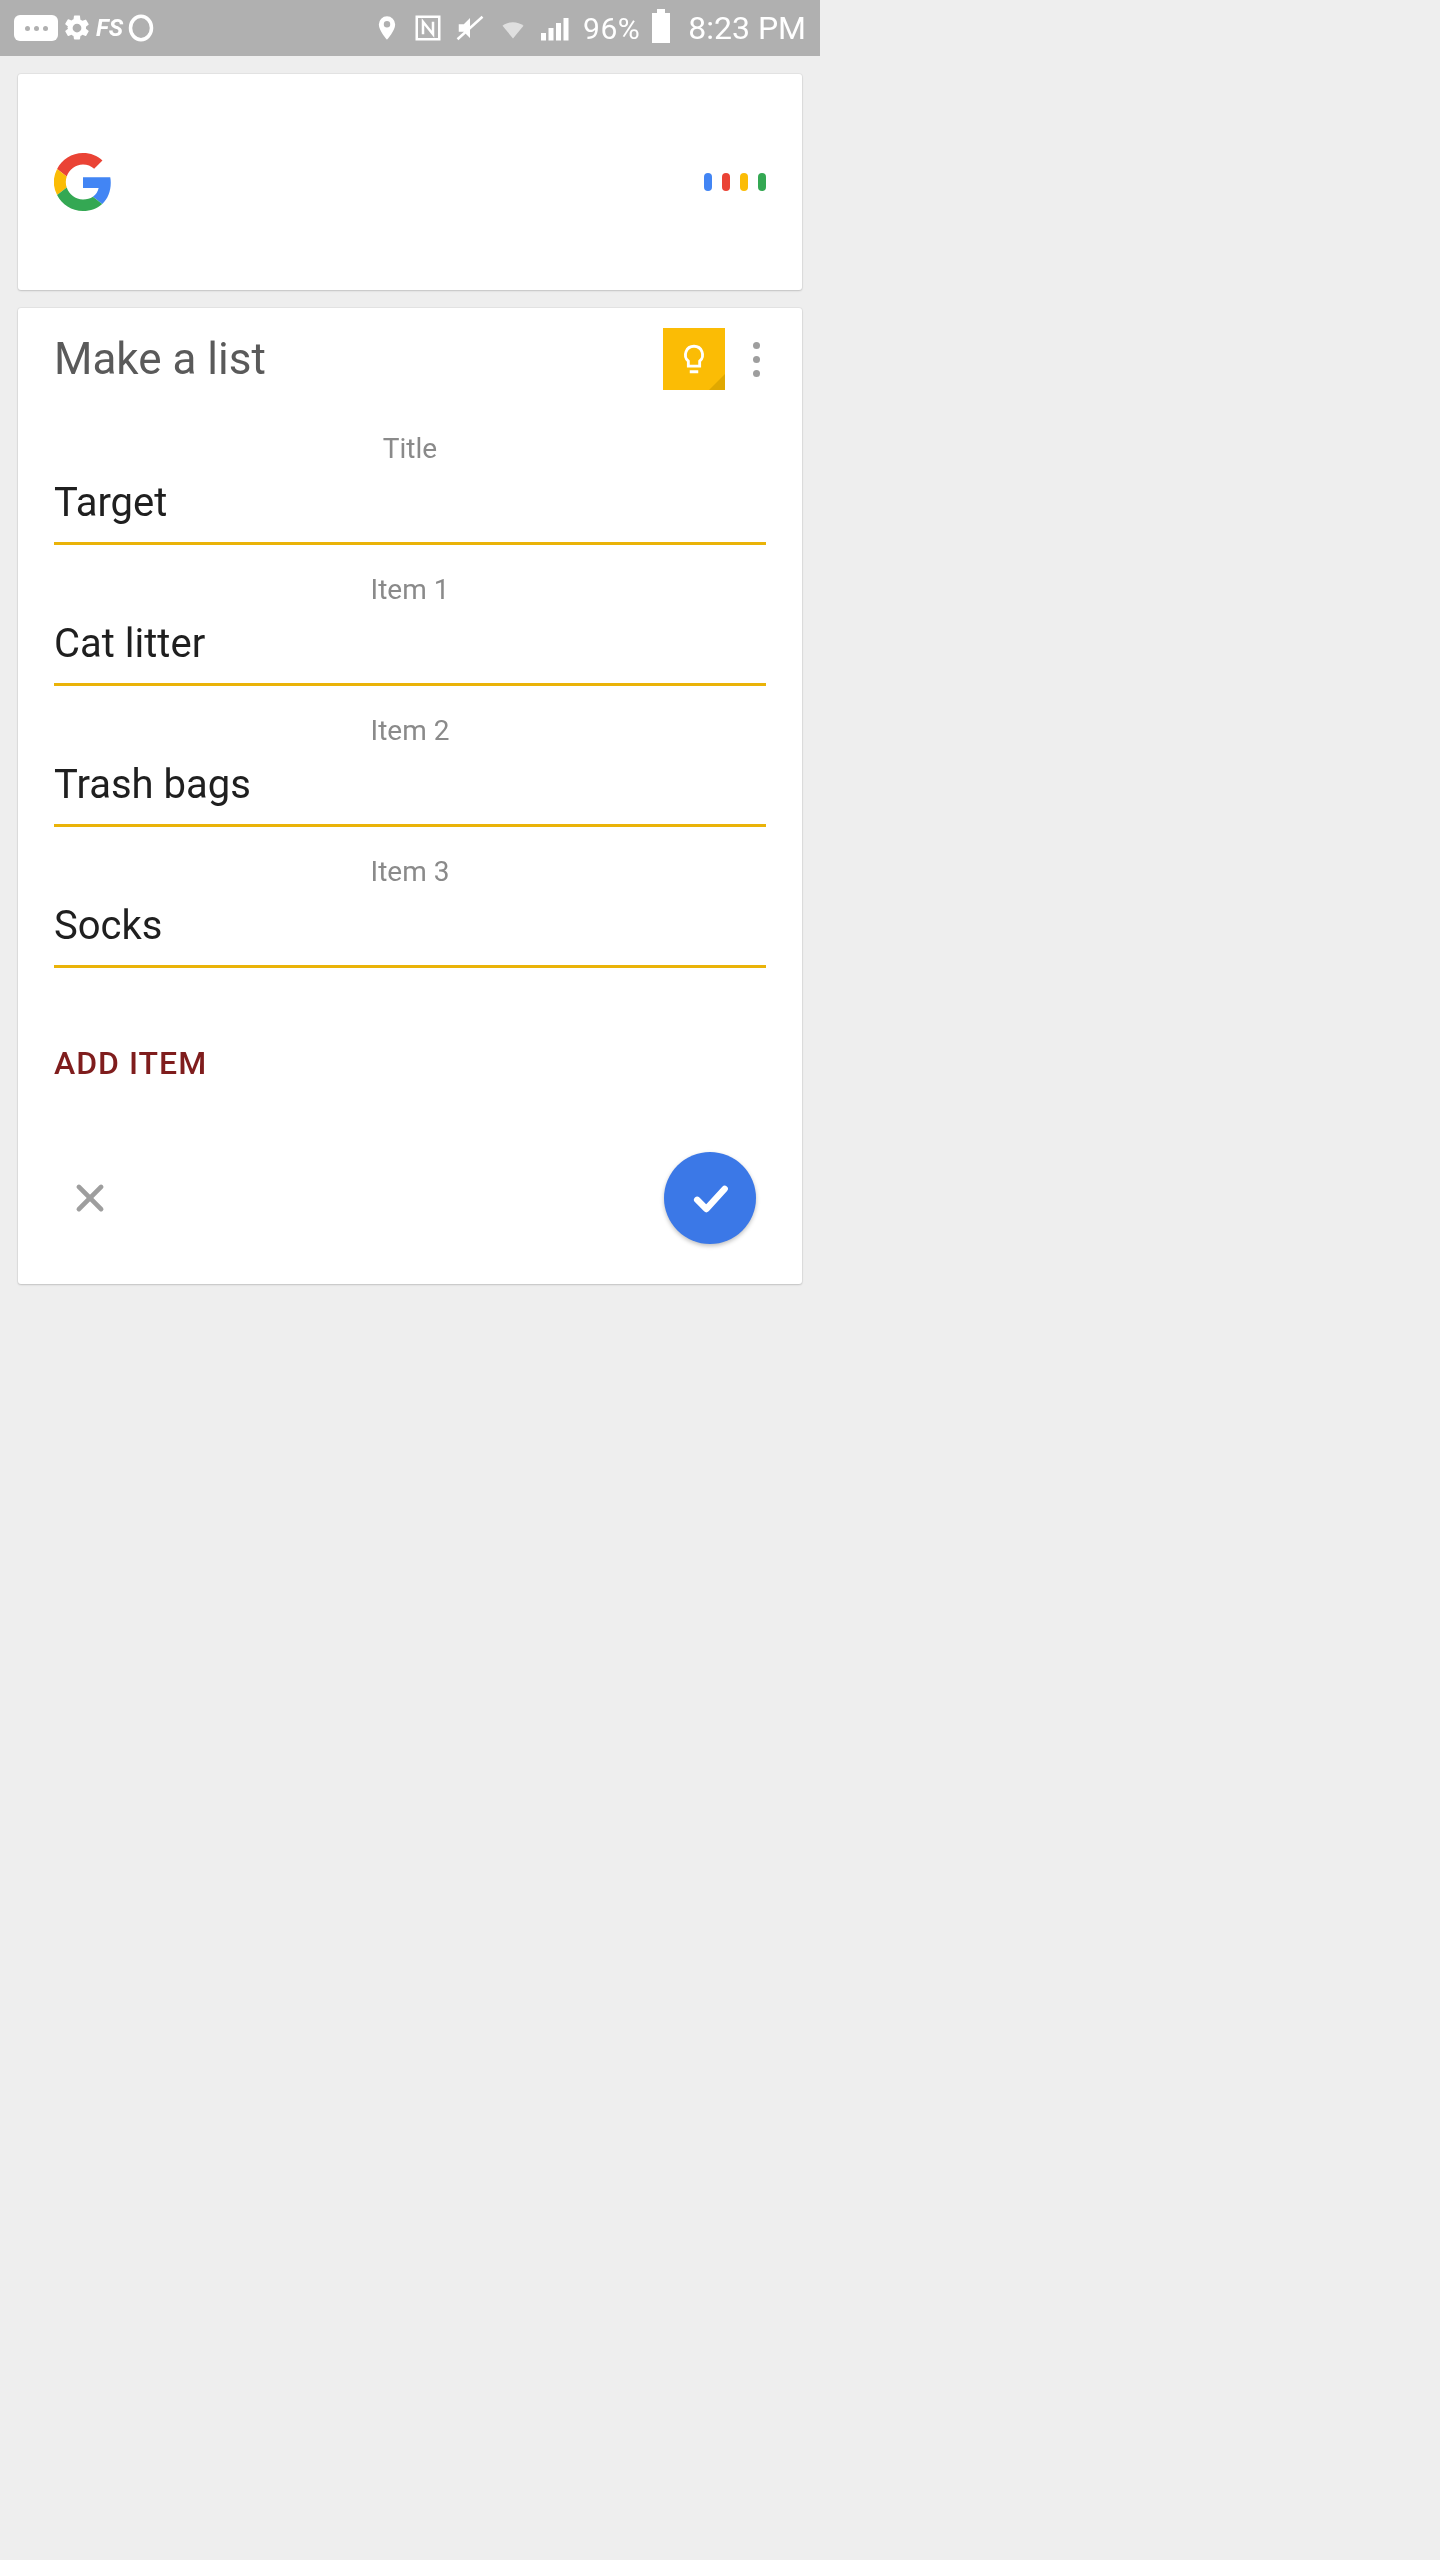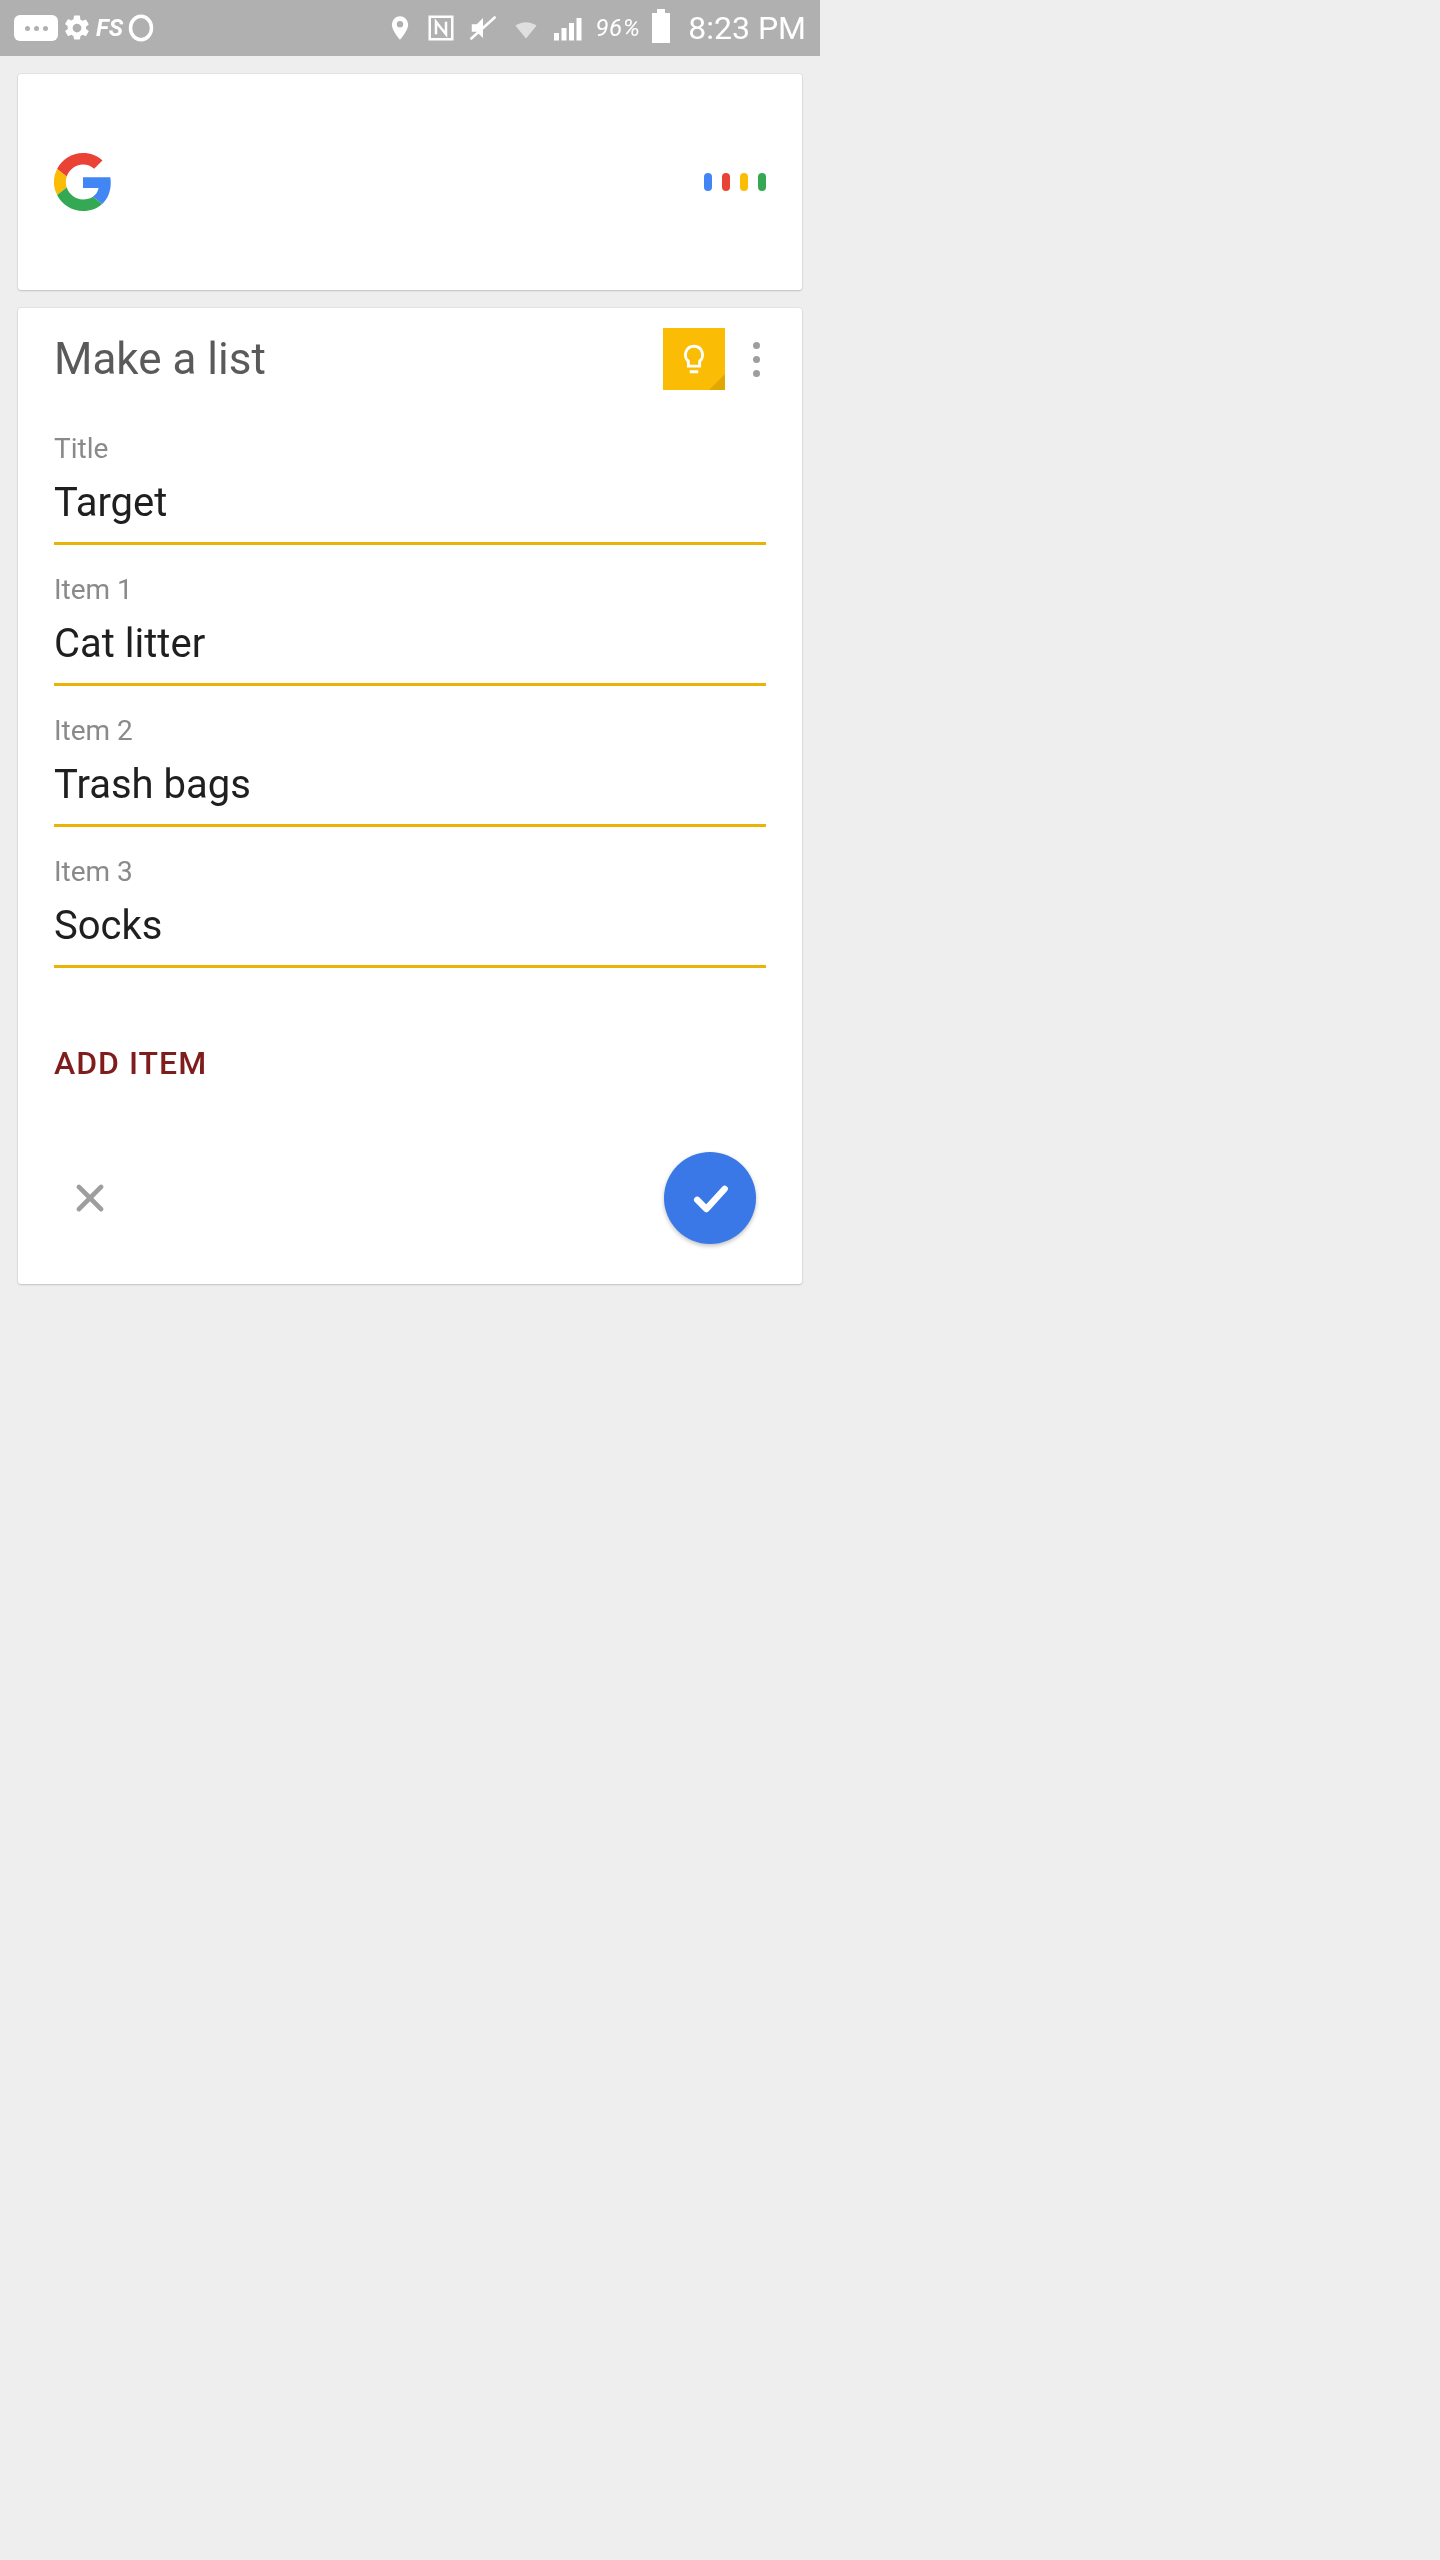--- a/index.html
+++ b/index.html
@@ -17,21 +17,21 @@
     display: flex;
     align-items: center;
     padding: 0 14px;
     color: #ffffff;
     font-size: 30px;
     justify-content: space-between;
   }
   .sb-left, .sb-right { display: flex; align-items: center; gap: 4px; }
   .sb-right { gap: 12px; }
   .sb-icon { display: inline-flex; align-items: center; justify-content: center; }
-  .sb-text { font-size: 24px; letter-spacing: .5px; font-style: italic; }
+  .sb-text { font-size: 30px; letter-spacing: .5px; }
   .sb-time { font-size: 32px; margin-left: 6px; }
 
   
   .pill {
     width: 44px; height: 26px; background: #fff; border-radius: 6px;
     display:flex; align-items:center; justify-content:center;
   }
   .pill .dots { display:flex; gap:4px; }
   .pill .dots span { width:5px; height:5px; background:#b0b0b0; border-radius:50%; }
   .gear svg, .fs svg, .circle-o svg, .pin svg, .nfc svg, .mute svg,
@@ -86,21 +86,21 @@
     border-style:solid; border-width:0 0 16px 16px;
     border-color: transparent transparent #e0a800 transparent;
   }
   .keep-icon svg { position:relative; z-index:1; }
 
   .kebab { display:flex; flex-direction:column; gap:7px; padding:6px; }
   .kebab span { width:7px; height:7px; background:#9e9e9e; border-radius:50%; }
 
   .field { margin-bottom: 28px; }
   .field-label {
-    font-size: 28px; color:#8a8a8a; margin-bottom: 10px; display:block;
+    font-size: 28px; color:#8a8a8a; margin-bottom: 10px; display:block;text-align:center;
   }
   .field-input {
     width:100%; border:none; border-bottom:3px solid #eab308;
     font-size: 40px; color:#1f1f1f; padding: 4px 0 16px 0;
     font-family:inherit; background:transparent; outline:none;
   }
 
   .add-item {
     margin-top: 48px;
     font-size: 32px;

